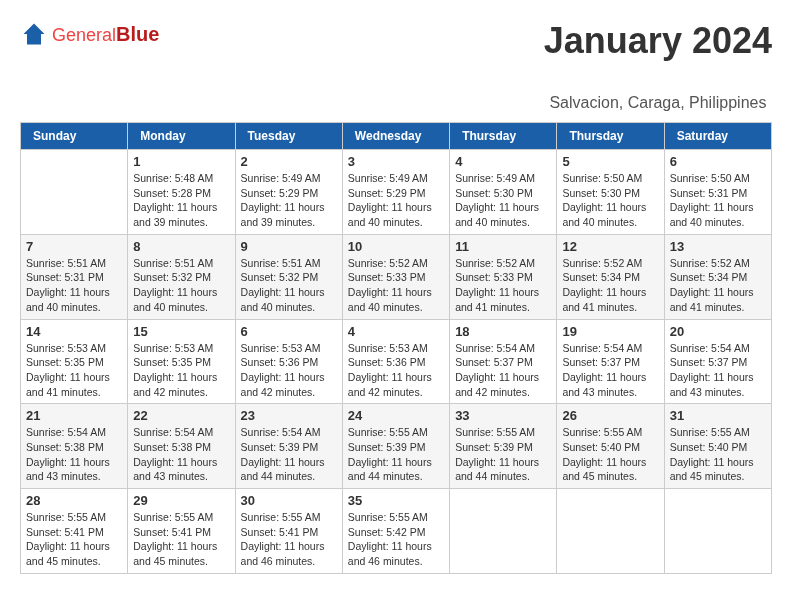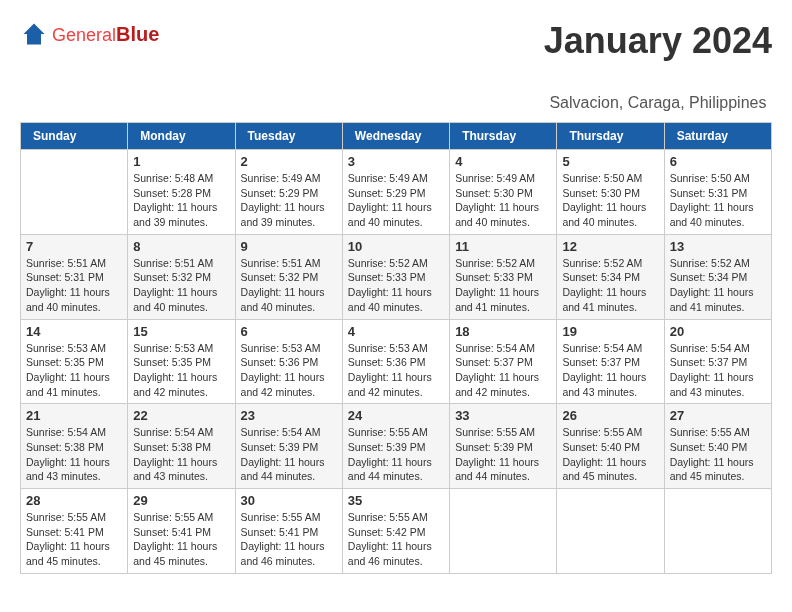--- a/index.html
+++ b/index.html
@@ -230,21 +230,21 @@
         </td>
         <td>
           <span class="day-number">33</span>
           <div class="day-info">Sunrise: 5:55 AM<br>Sunset: 5:39 PM<br>Daylight: 11 hours<br>and 44 minutes.</div>
         </td>
         <td>
           <span class="day-number">26</span>
           <div class="day-info">Sunrise: 5:55 AM<br>Sunset: 5:40 PM<br>Daylight: 11 hours<br>and 45 minutes.</div>
         </td>
         <td>
-          <span class="day-number">27</span>
+          <span class="day-number">31</span>
           <div class="day-info">Sunrise: 5:55 AM<br>Sunset: 5:40 PM<br>Daylight: 11 hours<br>and 45 minutes.</div>
         </td>
       </tr>
       <tr>
         <td>
           <span class="day-number">28</span>
           <div class="day-info">Sunrise: 5:55 AM<br>Sunset: 5:41 PM<br>Daylight: 11 hours<br>and 45 minutes.</div>
         </td>
         <td>
           <span class="day-number">29</span>

